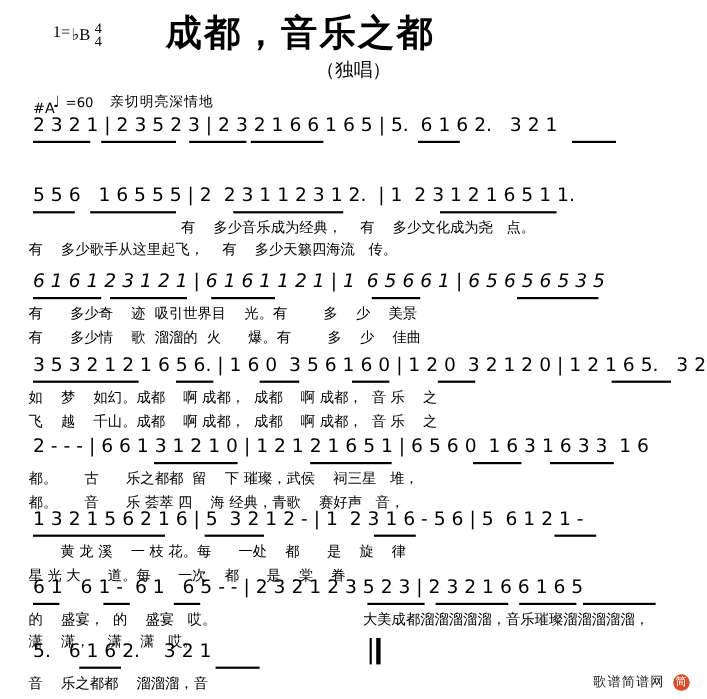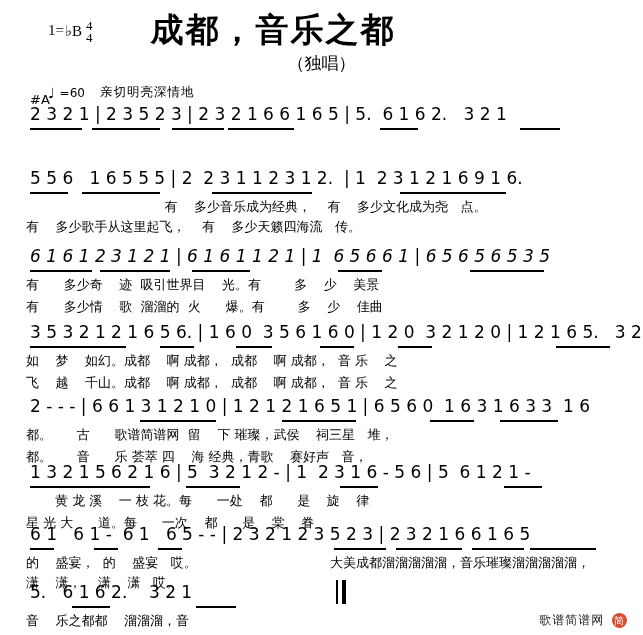--- a/index.html
+++ b/index.html
@@ -136,21 +136,21 @@
     <div class="numline" style="top:0;">2 3 2 1 | 2 3 5 2 3 | 2 3 2 1 6 6 1 6 5 | 5.  6 1 6 2.   3 2 1</div>
     <div class="beam" style="left:30px;  top:24px; width:52px;"></div>
     <div class="beam" style="left:92px;  top:24px; width:68px;"></div>
     <div class="beam" style="left:172px; top:24px; width:52px;"></div>
     <div class="beam" style="left:228px; top:24px; width:66px;"></div>
     <div class="beam" style="left:380px; top:24px; width:38px;"></div>
     <div class="beam" style="left:520px; top:24px; width:40px;"></div>
   </div>
 
   <div class="system" style="top:168px;">
-    <div class="numline" style="top:0;">5 5 6   1 6 5 5 5 | 2  2 3 1 1 2 3 1 2.  | 1  2 3 1 2 1 6 9 1 6.</div>
+    <div class="numline" style="top:0;">5 5 6   1 6 5 5 5 | 2  2 3 1 1 2 3 1 2.  | 1  2 3 1 2 1 6 5 1 1.</div>
     <div class="beam" style="left:30px;  top:24px; width:38px;"></div>
     <div class="beam" style="left:82px;  top:24px; width:78px;"></div>
     <div class="beam" style="left:212px; top:24px; width:100px;"></div>
     <div class="beam" style="left:400px; top:24px; width:106px;"></div>
     <div class="lyric" style="top:30px;text-align:center;">有    多少音乐成为经典，    有    多少文化成为尧   点。</div>
     <div class="lyric" style="top:50px;">有    多少歌手从这里起飞，    有    多少天籁四海流   传。</div>
   </div>
 
   <div class="system" style="top:246px;">
     <div class="numline" style="top:0;font-style:italic;">6 1 6 1 2 3 1 2 1 | 6 1 6 1 1 2 1 | 1  6 5 6 6 1 | 6 5 6 5 6 5 3 5</div>
@@ -174,21 +174,21 @@
     <div class="lyric" style="top:30px;">如    梦    如幻。成都    啊 成都，  成都    啊 成都，  音 乐    之</div>
     <div class="lyric" style="top:52px;">飞    越    千山。成都    啊 成都，  成都    啊 成都，  音 乐    之</div>
   </div>
 
   <div class="system" style="top:396px;">
     <div class="numline" style="top:0;">2 - - - | 6 6 1 3 1 2 1 0 | 1 2 1 2 1 6 5 1 | 6 5 6 0  1 6 3 1 6 3 3  1 6</div>
     <div class="beam" style="left:140px; top:24px; width:76px;"></div>
     <div class="beam" style="left:282px; top:24px; width:74px;"></div>
     <div class="beam" style="left:430px; top:24px; width:44px;"></div>
     <div class="beam" style="left:500px; top:24px; width:58px;"></div>
-    <div class="lyric" style="top:30px;">都。      古      歌谱简谱网  留    下 璀璨，武侯    祠三星   堆，</div>
+    <div class="lyric" style="top:30px;">都。      古      乐之都都  留    下 璀璨，武侯    祠三星   堆，</div>
     <div class="lyric" style="top:52px;">都。      音      乐 荟萃 四    海 经典，青歌    赛好声   音，</div>
   </div>
 
   <div class="system" style="top:462px;">
     <div class="numline" style="top:0;">1 3 2 1 5 6 2 1 6 | 5  3 2 1 2 - | 1  2 3 1 6 - 5 6 | 5  6 1 2 1 -</div>
     <div class="beam" style="left:30px;  top:24px; width:120px;"></div>
     <div class="beam" style="left:186px; top:24px; width:54px;"></div>
     <div class="beam" style="left:340px; top:24px; width:38px;"></div>
     <div class="beam" style="left:504px; top:24px; width:38px;"></div>
     <div class="lyric" style="top:30px;margin-left:29px;">黄 龙 溪    一 枝 花。每      一处    都      是    旋    律</div>

